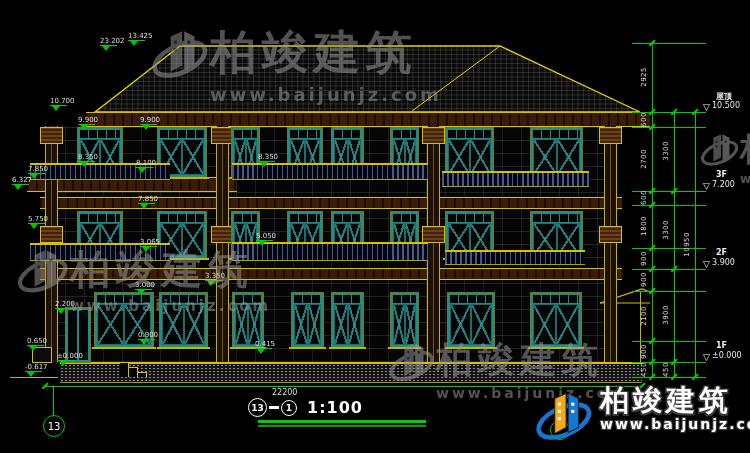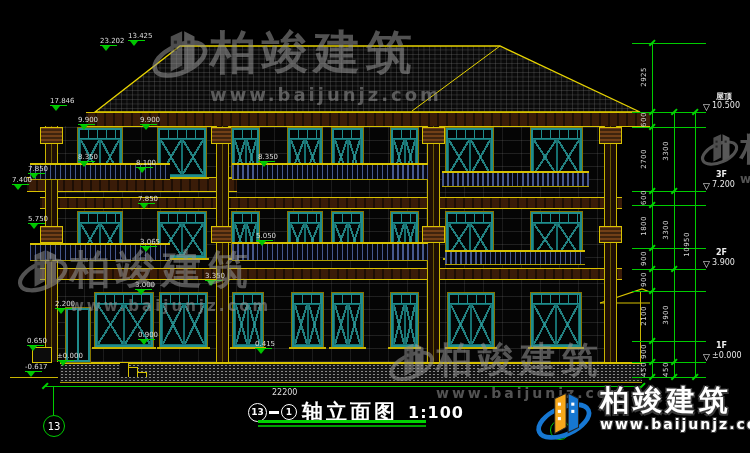--- a/index.html
+++ b/index.html
@@ -102,21 +102,20 @@
     <polyline points="600,303 642,289 650,292" fill="none" stroke="#d8c200" stroke-width="1.2"></polyline>
     <line x1="600" y1="303" x2="650" y2="303" stroke="#d8c200" stroke-width="1"></line>
   </svg>
 
   <div class="band" style="left:86px;top:112px;width:564px;height:15px;z-index:6;"></div>
 
   <div id="titleblock">
     <span class="tcirc" style="width:19px;height:19px;font-size:9px;">13</span>
     <span class="tdash"></span>
     <span class="tcirc" style="width:16px;height:16px;font-size:9px;">1</span>
-    <span id="title-name">轴立面图</span>
     <span id="title-scale">1:100</span>
   </div>
   <div class="underline1"></div>
   <div class="underline2"></div>
 
   <div class="gline-v" style="left:53px;top:386px;height:29px;"></div>
   <div class="bubble" style="left:43px;top:415px;width:22px;height:22px;font-size:10px;">13</div>
 
   <div class="gline-h" style="left:45px;top:386px;width:597px;z-index:20;"></div>
   <div class="gtick" style="left:41px;top:385px;"></div>
@@ -366,21 +365,21 @@
     <div class="hline" style="left: 10px; top: 377px; width: 48px; z-index: 9;"></div>
     <div class="marker" style="left: 128px; top: 32px;">
       <span class="lbl">13.425</span>
       <div class="flag"></div>
     </div>
     <div class="marker" style="left: 100px; top: 37px;">
       <span class="lbl">23.202</span>
       <div class="flag"></div>
     </div>
     <div class="marker" style="left: 50px; top: 97px;">
-      <span class="lbl">17.846</span>
+      <span class="lbl">10.700</span>
       <div class="flag"></div>
     </div>
     <div class="marker" style="left: 78px; top: 116px;">
       <span class="lbl">9.900</span>
       <div class="flag"></div>
     </div>
     <div class="marker" style="left: 140px; top: 116px;">
       <span class="lbl">9.900</span>
       <div class="flag"></div>
     </div>
@@ -390,21 +389,21 @@
     </div>
     <div class="marker" style="left: 136px; top: 159px;">
       <span class="lbl">8.100</span>
       <div class="flag"></div>
     </div>
     <div class="marker" style="left: 28px; top: 165px;">
       <span class="lbl">7.850</span>
       <div class="flag"></div>
     </div>
     <div class="marker" style="left: 12px; top: 176px;">
-      <span class="lbl">7.400</span>
+      <span class="lbl">6.327</span>
       <div class="flag"></div>
     </div>
     <div class="marker" style="left: 138px; top: 195px;">
       <span class="lbl">7.850</span>
       <div class="flag"></div>
     </div>
     <div class="marker" style="left: 28px; top: 215px;">
       <span class="lbl">5.750</span>
       <div class="flag"></div>
     </div>

